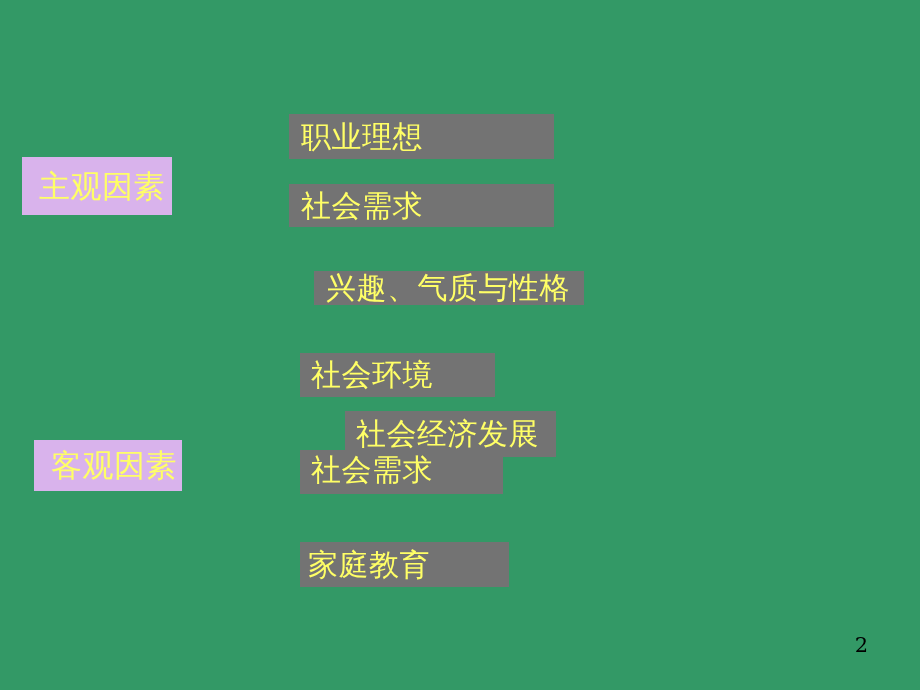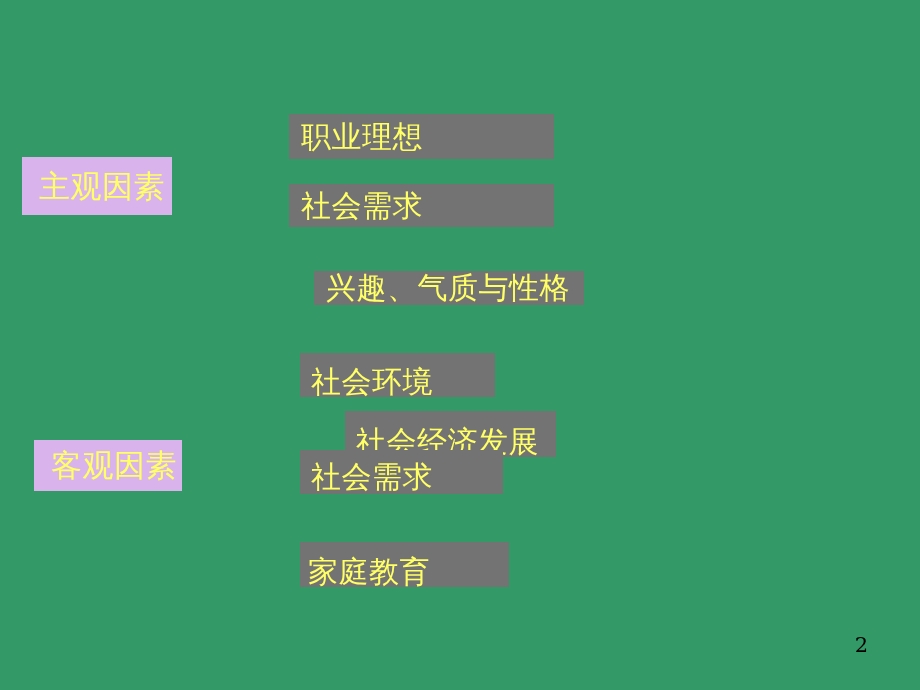--- a/index.html
+++ b/index.html
@@ -50,21 +50,20 @@
   .item-sans {
     font-family: "DejaVu Sans", "Liberation Sans", sans-serif;
     font-size: 30px;
     padding-left: 12px;
   }
   
   .item-serif {
     font-family: "DejaVu Serif", "Liberation Serif", serif;
     font-size: 30px;
     padding-left: 11px;
-    align-items: flex-end;
   }
 
   
   .page-num {
     position: absolute;
     right: 52px;
     bottom: 34px;
     color: #000000;
     font-family: "DejaVu Serif", "Liberation Serif", serif;
     font-size: 21px;

